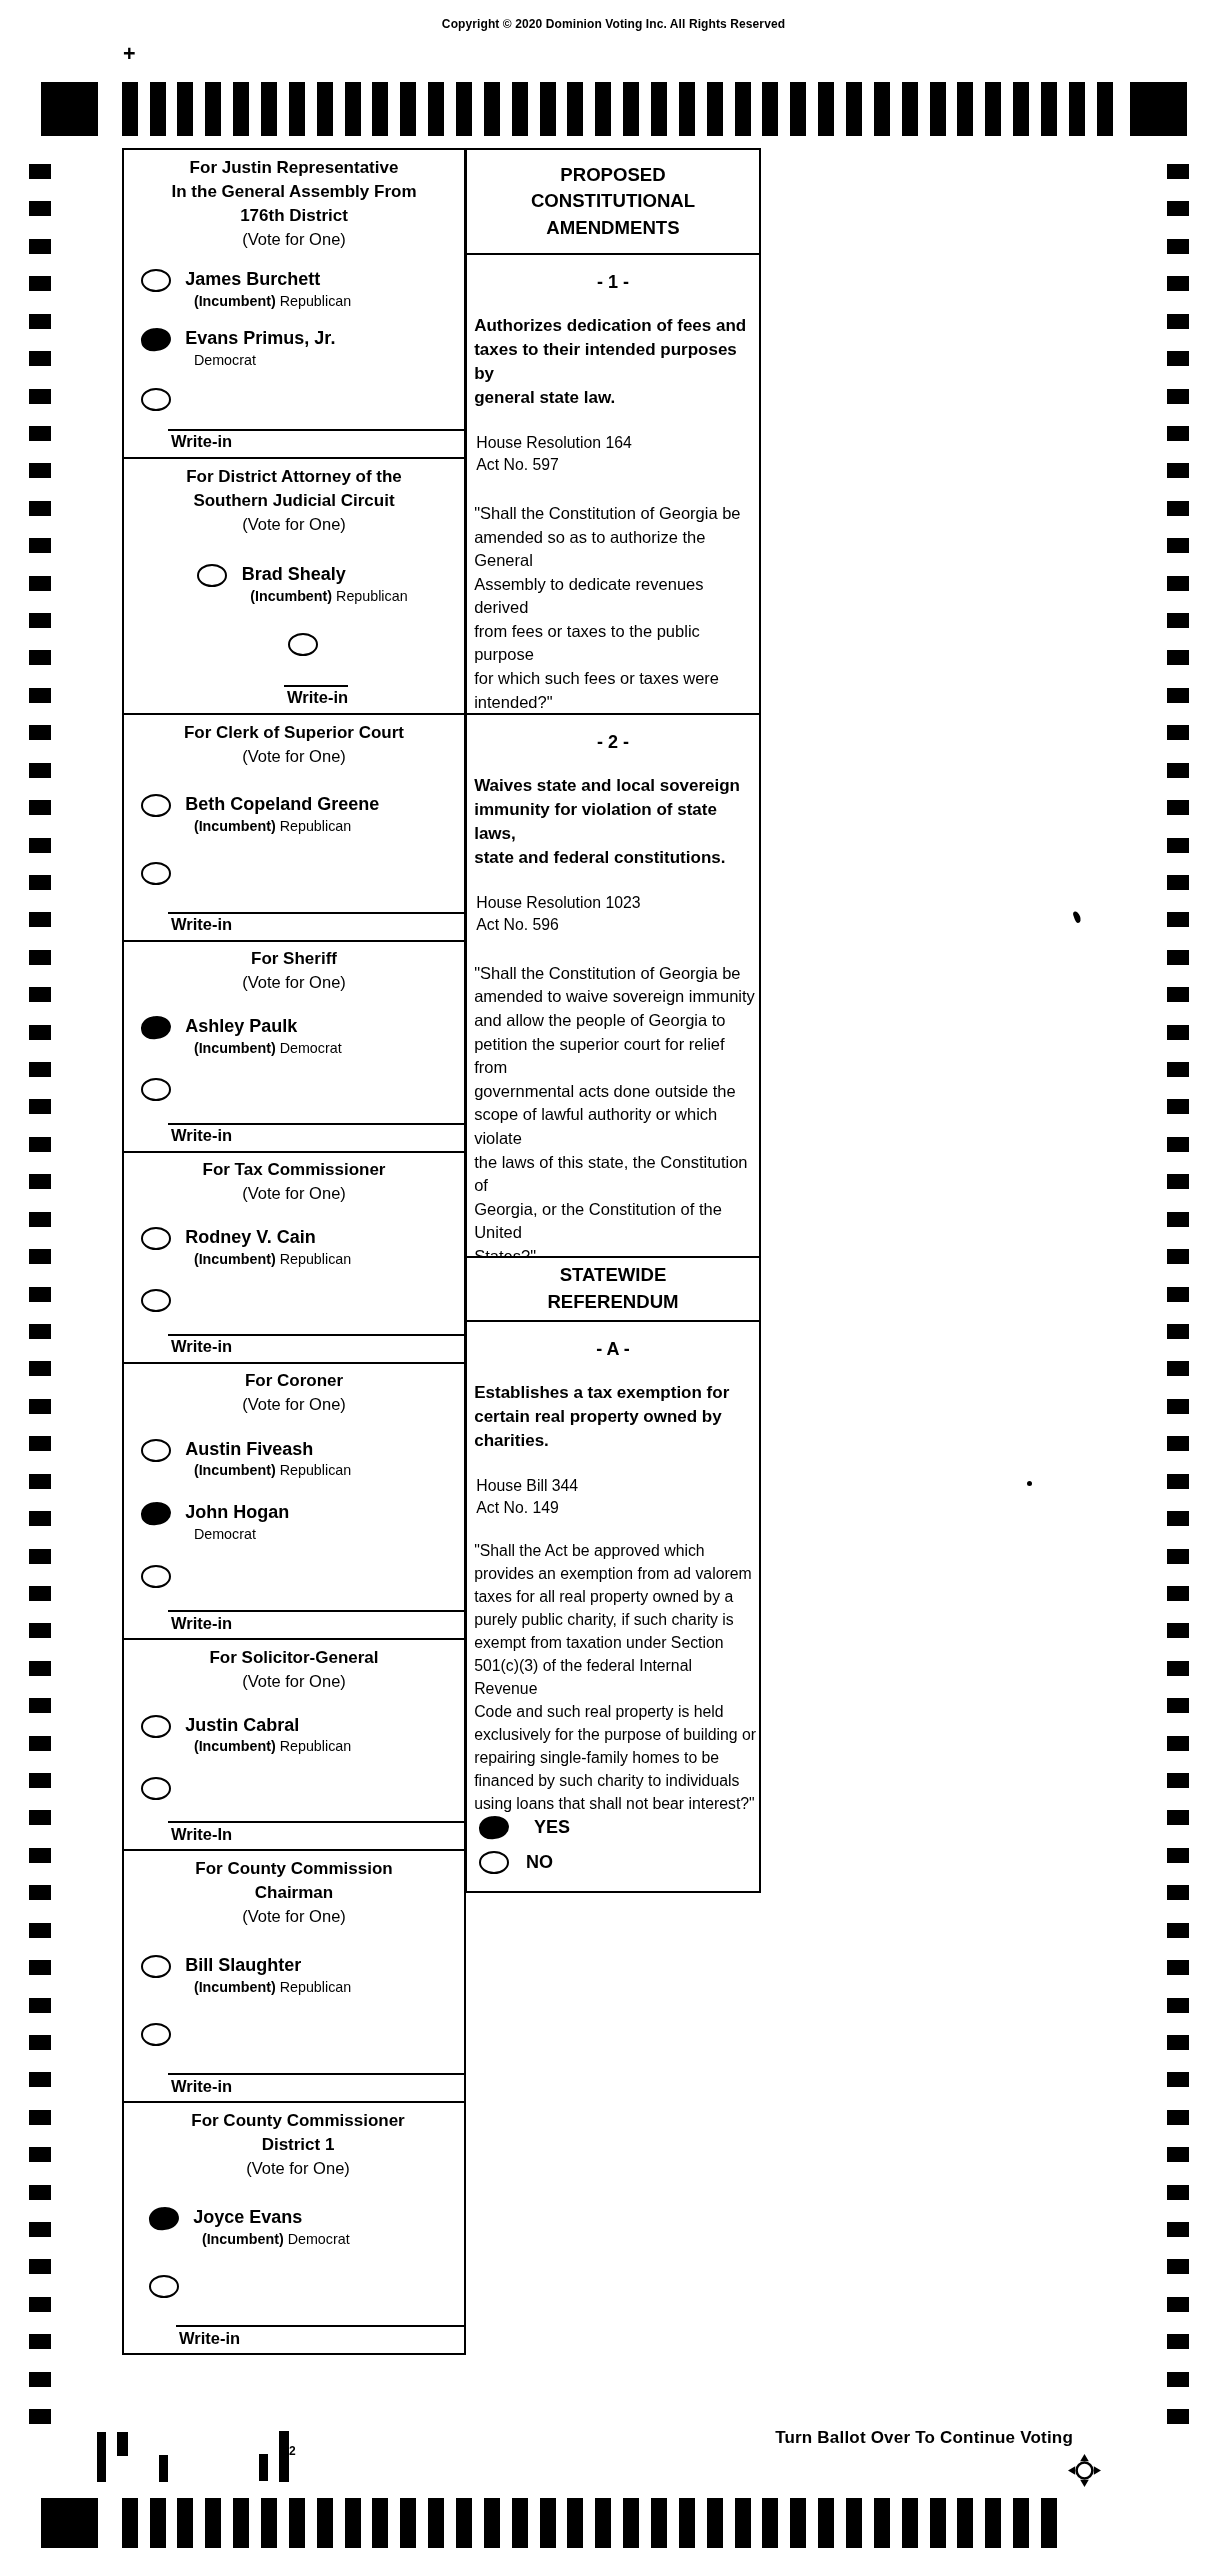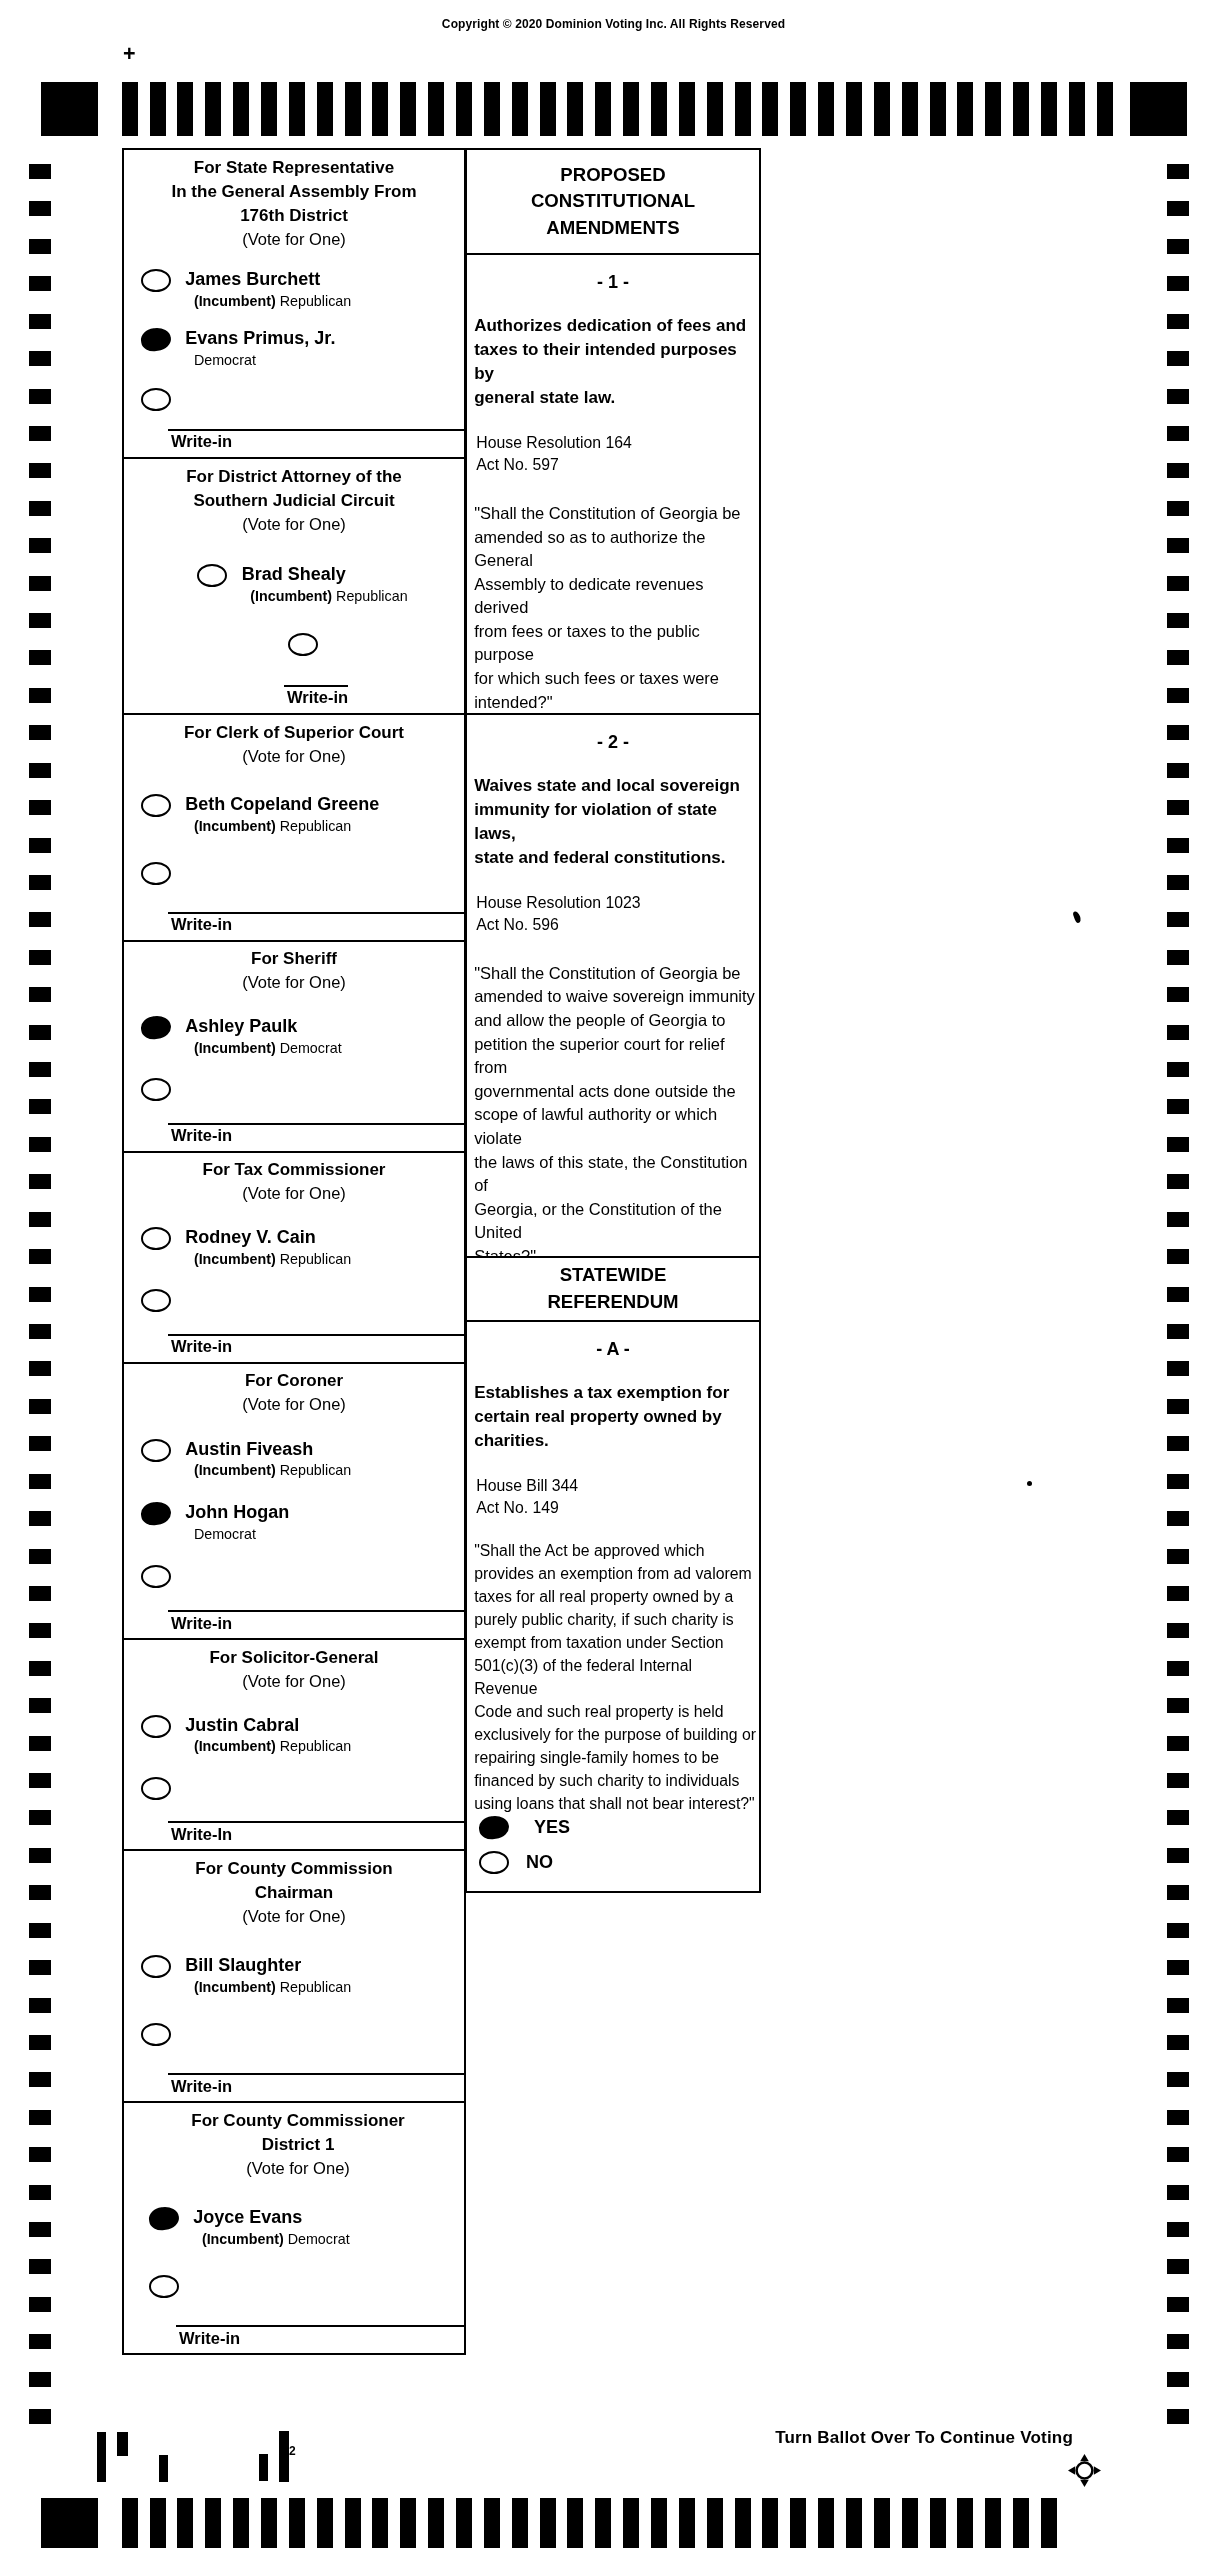--- a/index.html
+++ b/index.html
@@ -281,21 +281,21 @@
     </div>
   <div id="stray-marks">
       <div class="stray" style="left: 1074px; top: 911px; width: 6.4px; height: 11.5px; border-radius: 40% 60% 55% 45%; transform: rotate(-20deg);"></div>
       <div class="stray" style="left: 1027px; top: 1481px; width: 5px; height: 5px; border-radius: 50%; transform: rotate(0deg);"></div>
       <div class="stray" style="left: 401px; top: 1987px; width: 6.4px; height: 5px; border-radius: 50%; transform: rotate(30deg);"></div>
       <div class="stray" style="left: 424px; top: 1676px; width: 7.9px; height: 6.4px; border-radius: 30% 70% 55% 45%; transform: rotate(40deg);"></div>
     </div>
 
   <div class="left-col" id="left-col">
       <div class="contest-box" style="height: 311px;">
-        <div class="contest-title">For State Representative
+        <div class="contest-title">For Justin Representative
 In the General Assembly From
 176th District</div>
         <div class="contest-instr">(Vote for One)</div>
         <div class="cand-row">
           <span class="oval"></span>
           <div class="cand-text">
             <div class="cand-name">James Burchett</div>
             <div class="cand-detail"><span class="inc">(Incumbent)</span> <span class="party">Republican</span></div>
           </div>
         </div>

